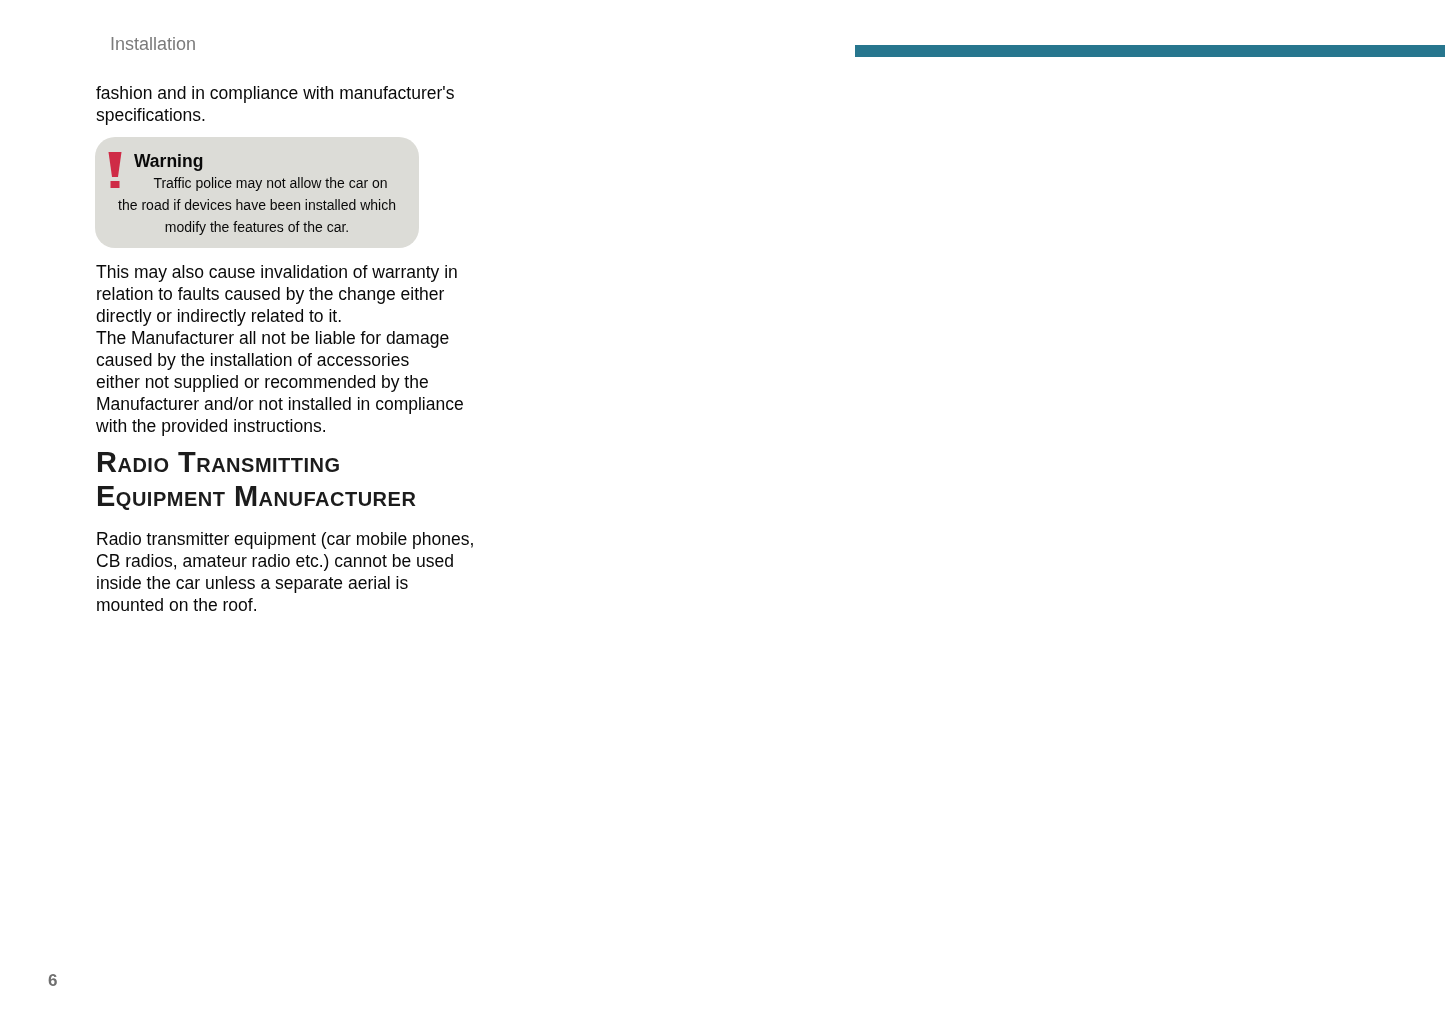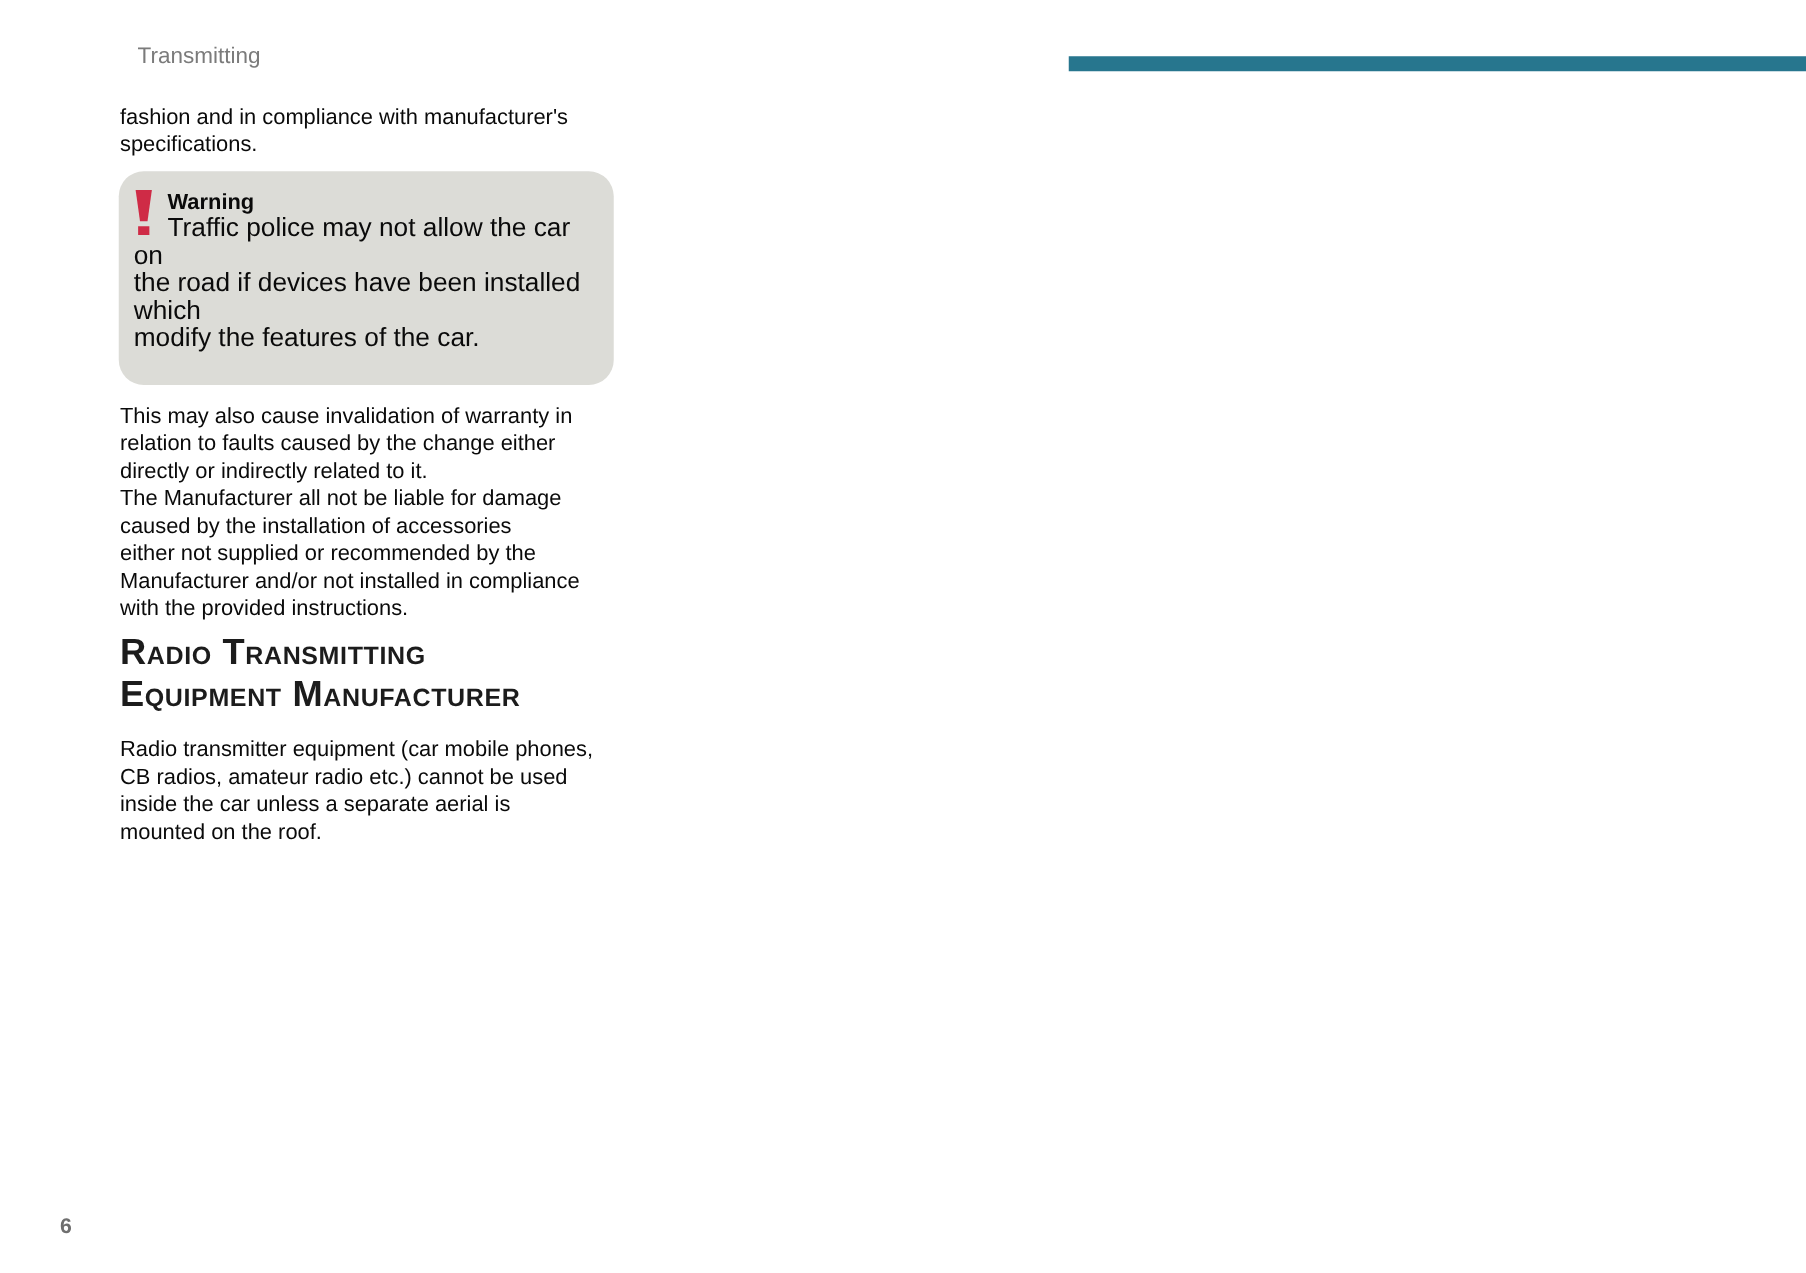--- a/index.html
+++ b/index.html
@@ -44,43 +44,44 @@
     line-height: 22px;
     color: #0a0a0a;
     white-space: pre-line;
   }
 
   
   .warning-box {
     margin-top: 11px;
     margin-bottom: 13px;
     margin-left: -1px;
-    width: 396px;
+    width: 324px;
     background: #dcdcd7;
     border-radius: 20px;
-    padding: 13px 12px 26px 12px;
+    padding: 13px 12px 10px 12px;
   }
   .warning-icon {
     float: left;
     width: 16px;
     height: 36px;
     margin-right: 11px;
     margin-top: 2px;
   }
   .warning-title {
     font-size: 17.5px;
     line-height: 22px;
     font-weight: bold;
     color: #0a0a0a;
   }
   .warning-body {
-    font-size: 21px;
+    font-size: 14px;
     line-height: 22px;
     color: #0a0a0a;
     white-space: pre-line;
+    text-align: center;
   }
   .warning-box::after { content: ""; display: block; clear: both; }
 
   
   .section-heading {
     margin-top: 8px;
     font-size: 29px;
     line-height: 34px;
     font-weight: bold;
     font-variant: small-caps;
@@ -98,21 +99,21 @@
     font-size: 17px;
     font-weight: bold;
     color: #6f6f6f;
   }
 </style>
 </head>
 <body>
 
 <div class="page">
 
-  <div class="header-title">Transmitting</div>
+  <div class="header-title">Installation</div>
   <div class="header-bar"></div>
 
   <div class="content">
 
     <div class="body-text">fashion and in compliance with manufacturer's
 specifications.</div>
 
     <div class="warning-box">
       <svg class="warning-icon" viewBox="0 0 16 36" aria-hidden="true">
         <polygon points="1.5,0 14.5,0 11,25 5,25" fill="#cf2b46"></polygon>

